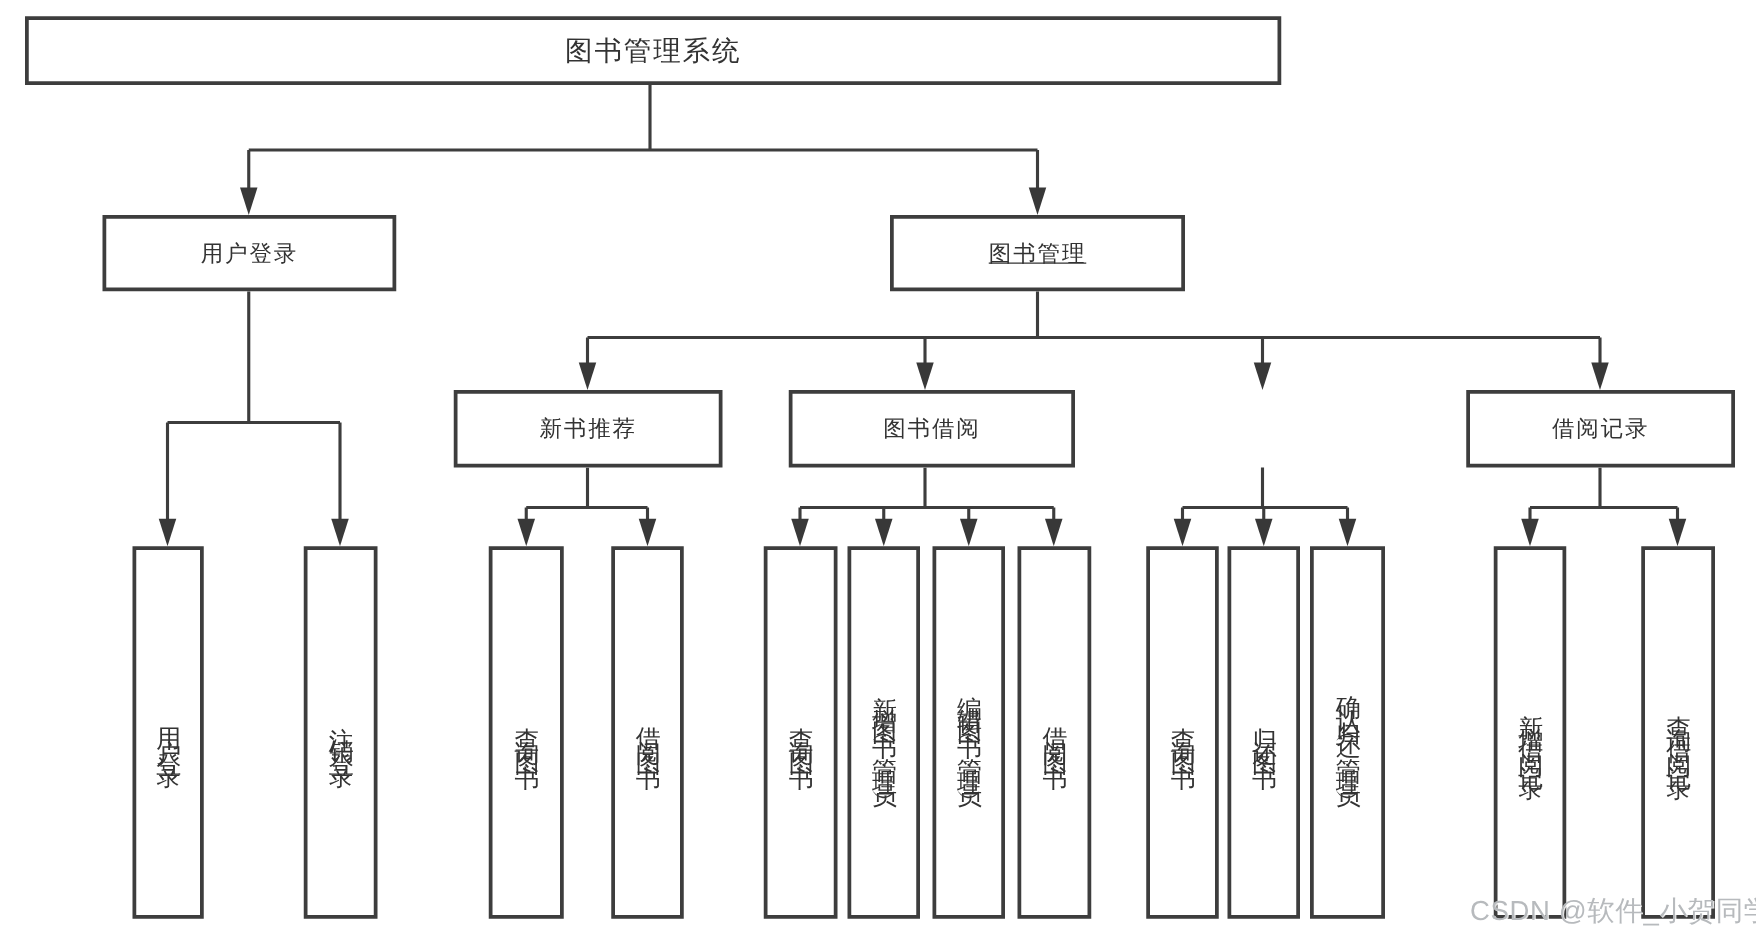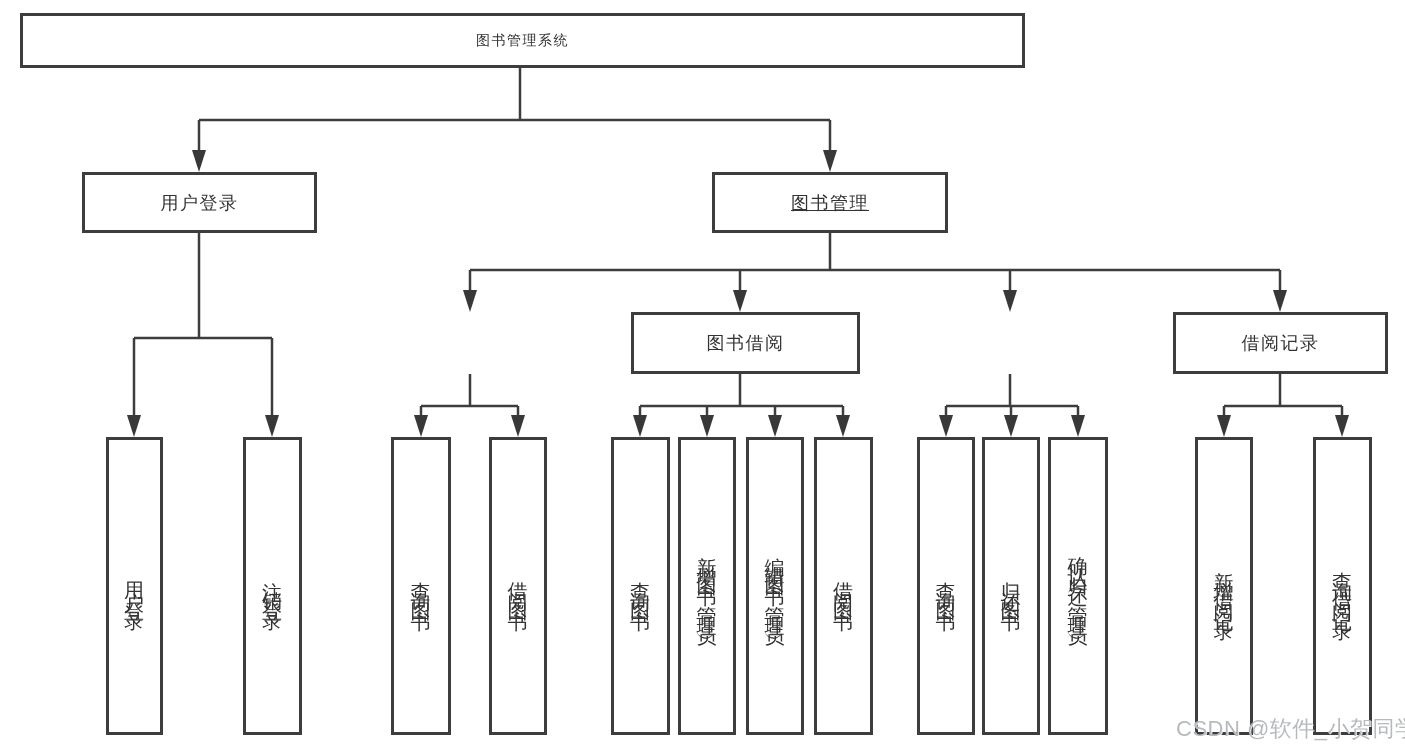--- a/index.html
+++ b/index.html
@@ -35,21 +35,21 @@
     box-sizing: border-box;
     background: #ffffff;
     border: 3px solid #3d3d3d;
     color: #333333;
     display: flex;
     align-items: center;
     justify-content: center;
     z-index: 2;
   }
   .hbox { font-size: 18px; letter-spacing: 1.5px; }
-  .rootbox { font-size: 14px; letter-spacing: 1.5px; }
+  .rootbox { font-size: 22px; letter-spacing: 1.5px; }
   .vbox .vtext {
     writing-mode: vertical-rl;
     text-orientation: mixed;
     font-size: 20px;
     line-height: 1;
     letter-spacing: 10px;
     white-space: nowrap;
   }
   .watermark {
     position: absolute;
@@ -141,20 +141,23 @@
     <span>图书管理系统</span>
   </div>
 
   <div class="node hbox" style="left:82px; top:172px; width:235px; height:61px;">
     <span>用户登录</span>
   </div>
   <div class="node hbox" style="left:712px; top:172px; width:236px; height:61px;text-decoration:underline;">
     <span>图书管理</span>
   </div>
 
+  <div class="node hbox" style="left:363px; top:312px; width:215px; height:62px;">
+    <span>新书推荐</span>
+  </div>
   <div class="node hbox" style="left:631px; top:312px; width:229px; height:62px;">
     <span>图书借阅</span>
   </div>
   <div class="node hbox" style="left:1173px; top:312px; width:215px; height:62px;">
     <span>借阅记录</span>
   </div>
 
   <div class="node vbox" style="left:106px; top:437px; width:57px; height:298px;">
     <span class="vtext">用户登录</span>
   </div>

